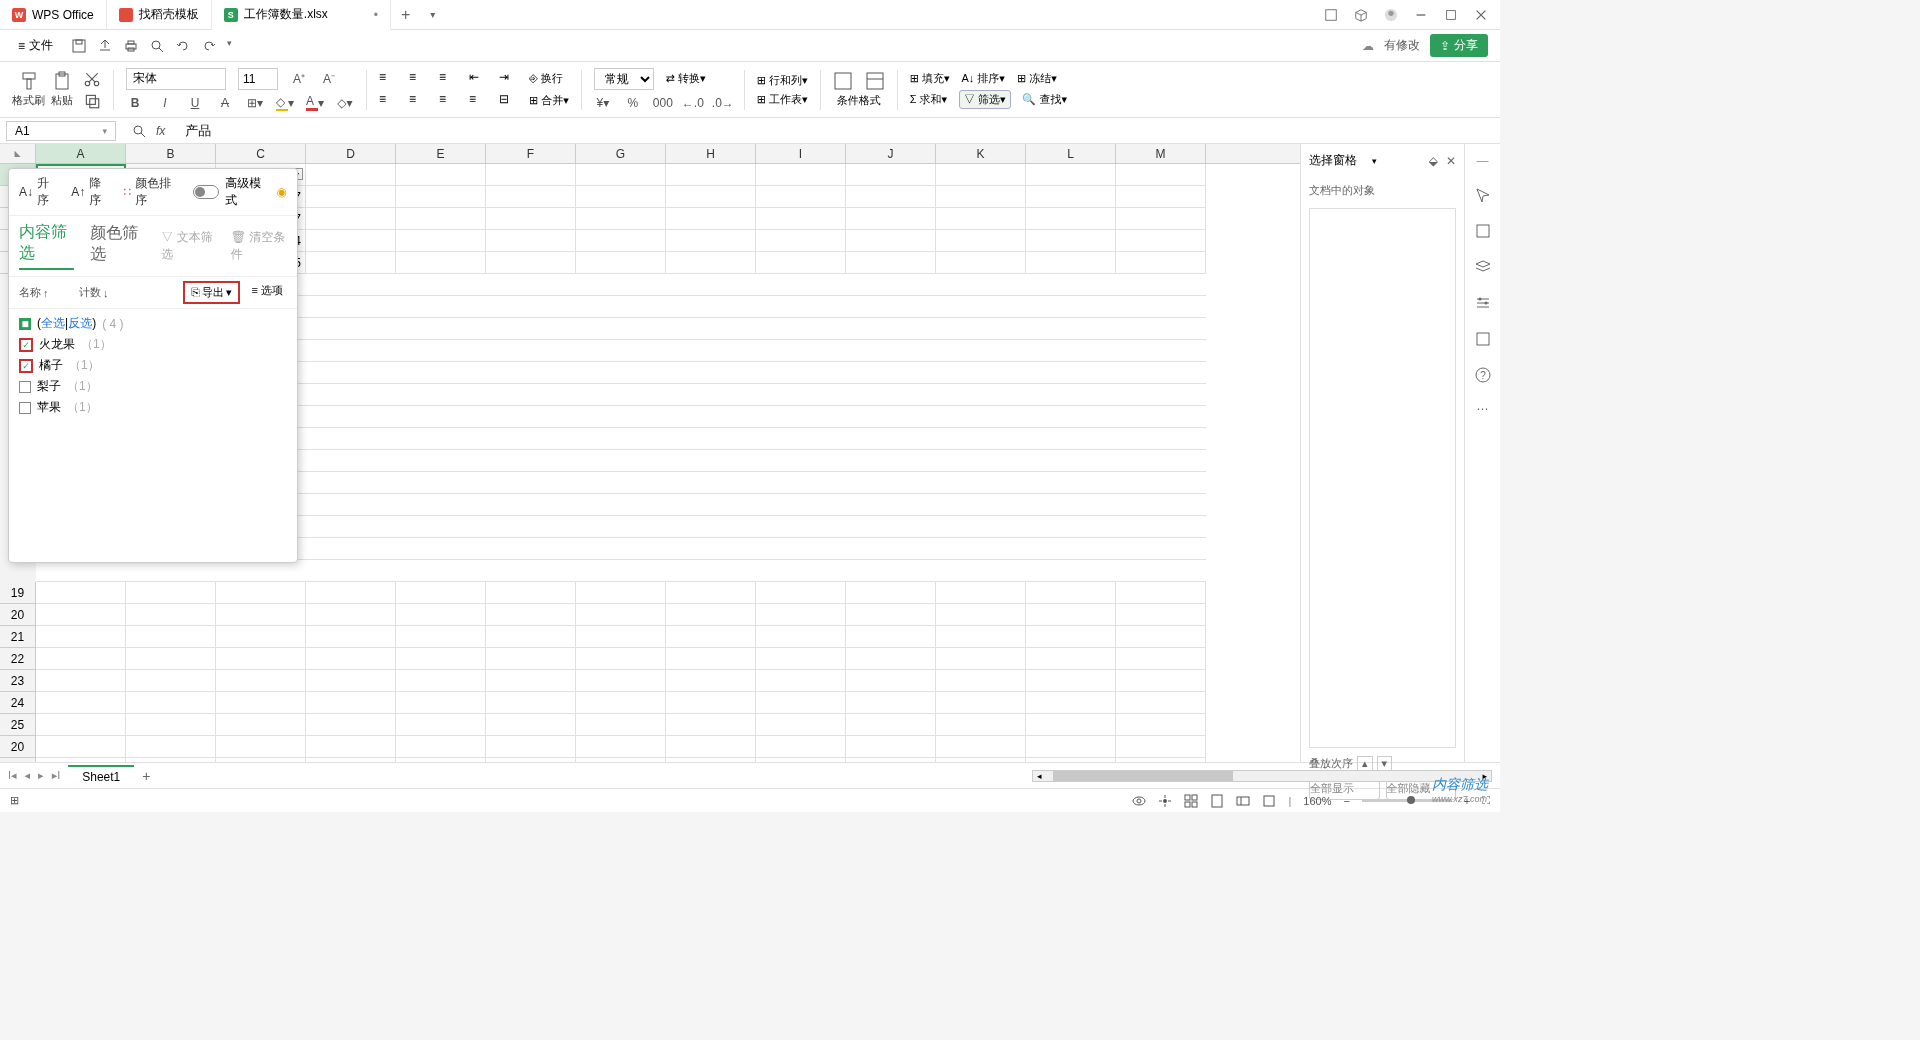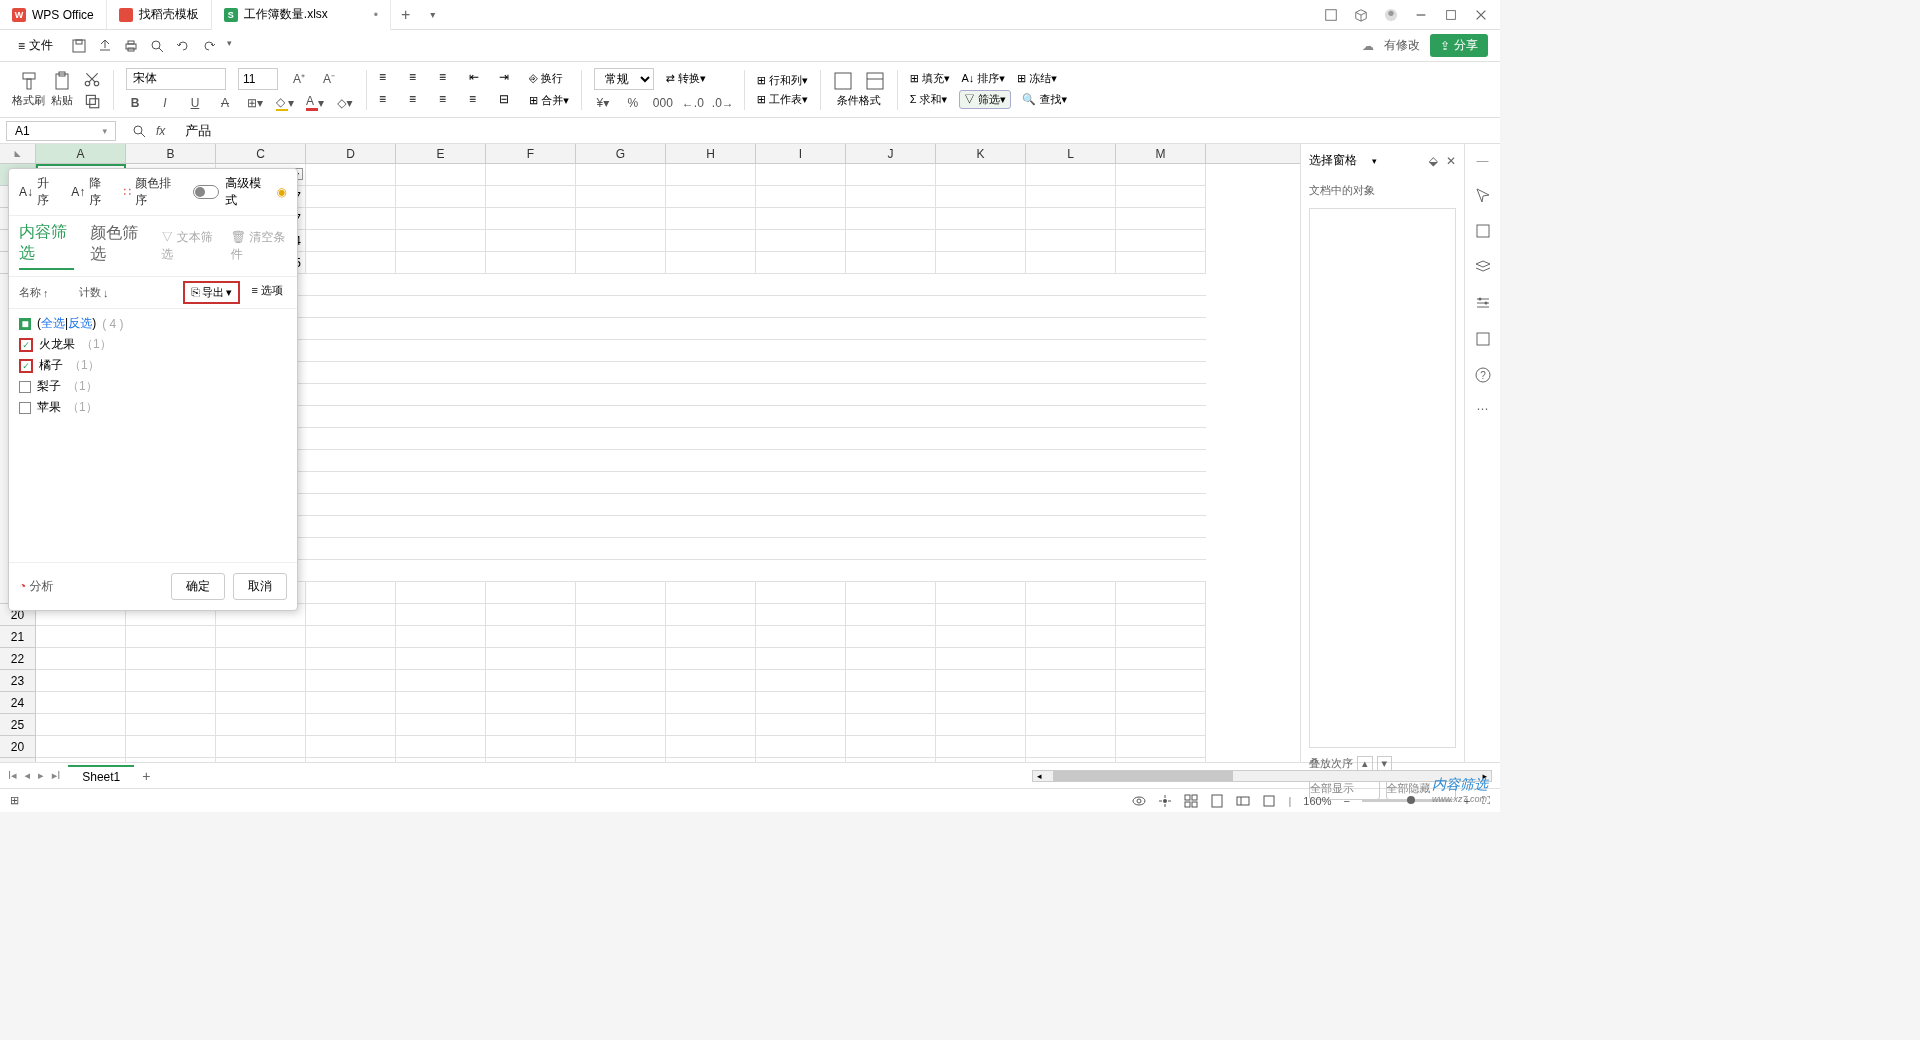--- a/index.html
+++ b/index.html
@@ -709,27 +709,20 @@
       <span>梨子</span>
       <span class="fp-count">（1）</span>
     </div>
     <div class="fp-item">
       <div class="fp-cb"></div>
       <span>苹果</span>
       <span class="fp-count">（1）</span>
     </div>
     <div style="height:140px"></div>
   </div>
-  <div class="fp-bottom">
-    <span style="color:#555"><span style="color:#d93838">◔</span> <span>分析</span></span>
-    <div style="margin-left:auto;display:flex;gap:8px">
-      <button class="fp-btn">确定</button>
-      <button class="fp-btn">取消</button>
-    </div>
-  </div>
 </div>
 
 <div class="sheettabs">
   <span class="st-nav">I◂</span>
   <span class="st-nav">◂</span>
   <span class="st-nav">▸</span>
   <span class="st-nav">▸I</span>
   <span class="st-tab">Sheet1</span>
   <span class="st-add">+</span>
   <div class="st-scroll">

